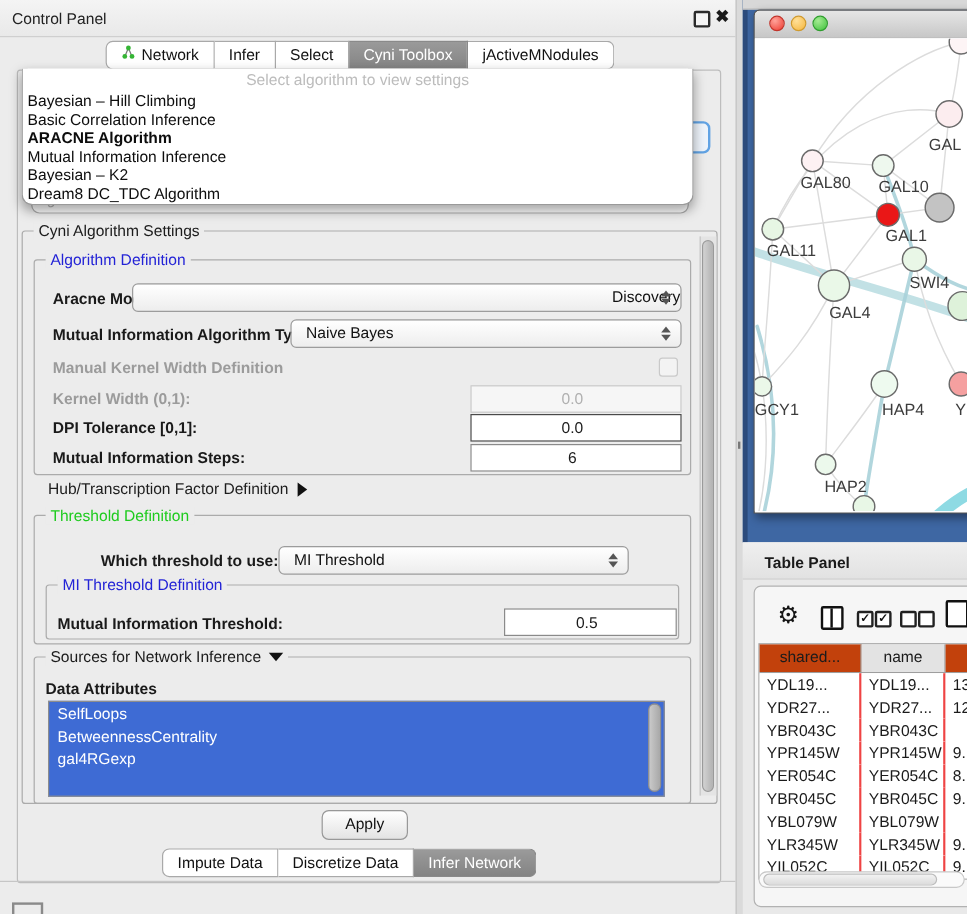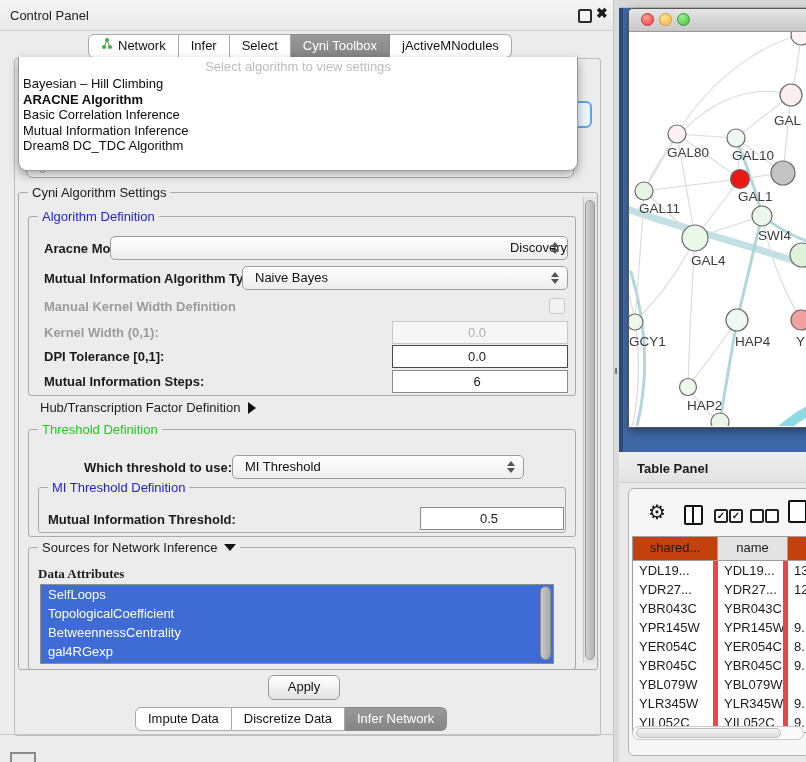--- a/index.html
+++ b/index.html
@@ -75,21 +75,21 @@
   .gear{position:absolute;left:648px;top:500px;font-size:20px;color:#141414;}
   .colsic{position:absolute;left:684px;top:505px;width:15px;height:16px;border:2px solid #111;border-radius:2px;background:#fff;}
   .colsic:before{content:"";position:absolute;left:6px;top:0;width:2px;height:16px;background:#111;}
   .cb{position:absolute;width:10px;height:10px;border:2px solid #222;border-radius:2px;background:#fff;font-size:10px;line-height:10px;font-weight:bold;text-align:center;color:#111;}
   .fileic{position:absolute;left:788px;top:500px;width:15px;height:19px;border:2px solid #111;border-radius:2px;background:#fff;}
   .ttable{left:632px;top:536px;width:200px;border:1px solid #9e9e9e;background:#fff;}
   .thead{display:flex;height:23px;border-bottom:1px solid #9e9e9e;}
   .th{box-sizing:border-box;border-right:1px solid #9e9e9e;text-align:center;line-height:22px;background:#e3e3e3;overflow:hidden;white-space:nowrap;}
   .th.selc{background:#c2410c;}
   .trow{display:flex;height:19px;}
-  .td{box-sizing:border-box;border-right:5px solid #ef4444;padding-left:6px;line-height:19px;overflow:hidden;white-space:nowrap;background:#fff;}
+  .td{box-sizing:border-box;border-right:2px solid #ef4444;padding-left:6px;line-height:19px;overflow:hidden;white-space:nowrap;background:#fff;}
   .hscroll{left:632px;top:726px;width:172px;height:14px;background:#fafafa;border:1px solid #c8c8c8;border-radius:7px;box-sizing:border-box;z-index:5;}
   .hthumb{position:absolute;left:3px;top:1px;width:145px;height:10px;background:linear-gradient(#f2f2f2,#dcdcdc);border:1px solid #bdbdbd;border-radius:5px;box-sizing:border-box;}
 </style>
 </head>
 <body>
 
 <div id="screen">
 
   <div class="abs titlebar">
     <span class="t">Control Panel</span>
@@ -124,23 +124,24 @@
 
   <div class="abs panelbody"></div>
 
   <div class="abs focusfrag"></div>
   <div class="abs ghostcombo">gal-filtered.sif default node</div>
 
   <div class="abs ddpopup">
     <div class="ddplaceholder">Select algorithm to view settings</div>
     <div>
         <div class="dd-item">Bayesian – Hill Climbing</div>
+        <div class="dd-item">Basic Correlation Inference</div>
         <div class="dd-item bold">ARACNE Algorithm</div>
-        <div class="dd-item">Basic Correlation Inference</div>
         <div class="dd-item">Mutual Information Inference</div>
+        <div class="dd-item">Bayesian – K2</div>
         <div class="dd-item">Dream8 DC_TDC Algorithm</div>
       </div>
   </div>
 
   <div class="abs group" style="left:18px;top:192px;width:578px;height:476px;">
     <span class="legend">Cyni Algorithm Settings</span>
     <div class="vscroll" style="left:564px;top:4px;height:466px;">
       <div class="thumb"></div>
     </div>
   </div>
@@ -181,24 +182,23 @@
   </div>
   <div class="abs group" style="left:38px;top:487px;width:526px;height:44px;">
     <span class="legend blue">MI Threshold Definition</span>
   </div>
   <span class="lbl" style="left:48px;top:512px;">Mutual Information Threshold:</span>
   <div class="field" style="left:420px;top:507px;width:144px;">0.5</div>
 
   <div class="abs group" style="left:28px;top:547px;width:546px;height:121px;">
     <span class="legend"><span>Sources for Network Inference</span><span class="tri-d"></span></span>
   </div>
-  <span class="lbl" style="left:38px;top:566px;font-family:Liberation Serif, serif;">Data Attributes</span>
+  <span class="lbl" style="left:38px;top:566px;">Data Attributes</span>
   <div class="attrlist">
       <div class="it">SelfLoops</div>
-      <div class="it">TopologicalCoefficient</div>
       <div class="it">BetweennessCentrality</div>
       <div class="it">gal4RGexp</div>
     </div>
   <div class="abs attrthumb"></div>
 
   <div class="abs applybtn">Apply</div>
 
   <div class="abs tabsrow" style="left:135px;top:707px;">
       <div class="tab">Impute Data</div>
       <div class="tab">Discretize Data</div>

